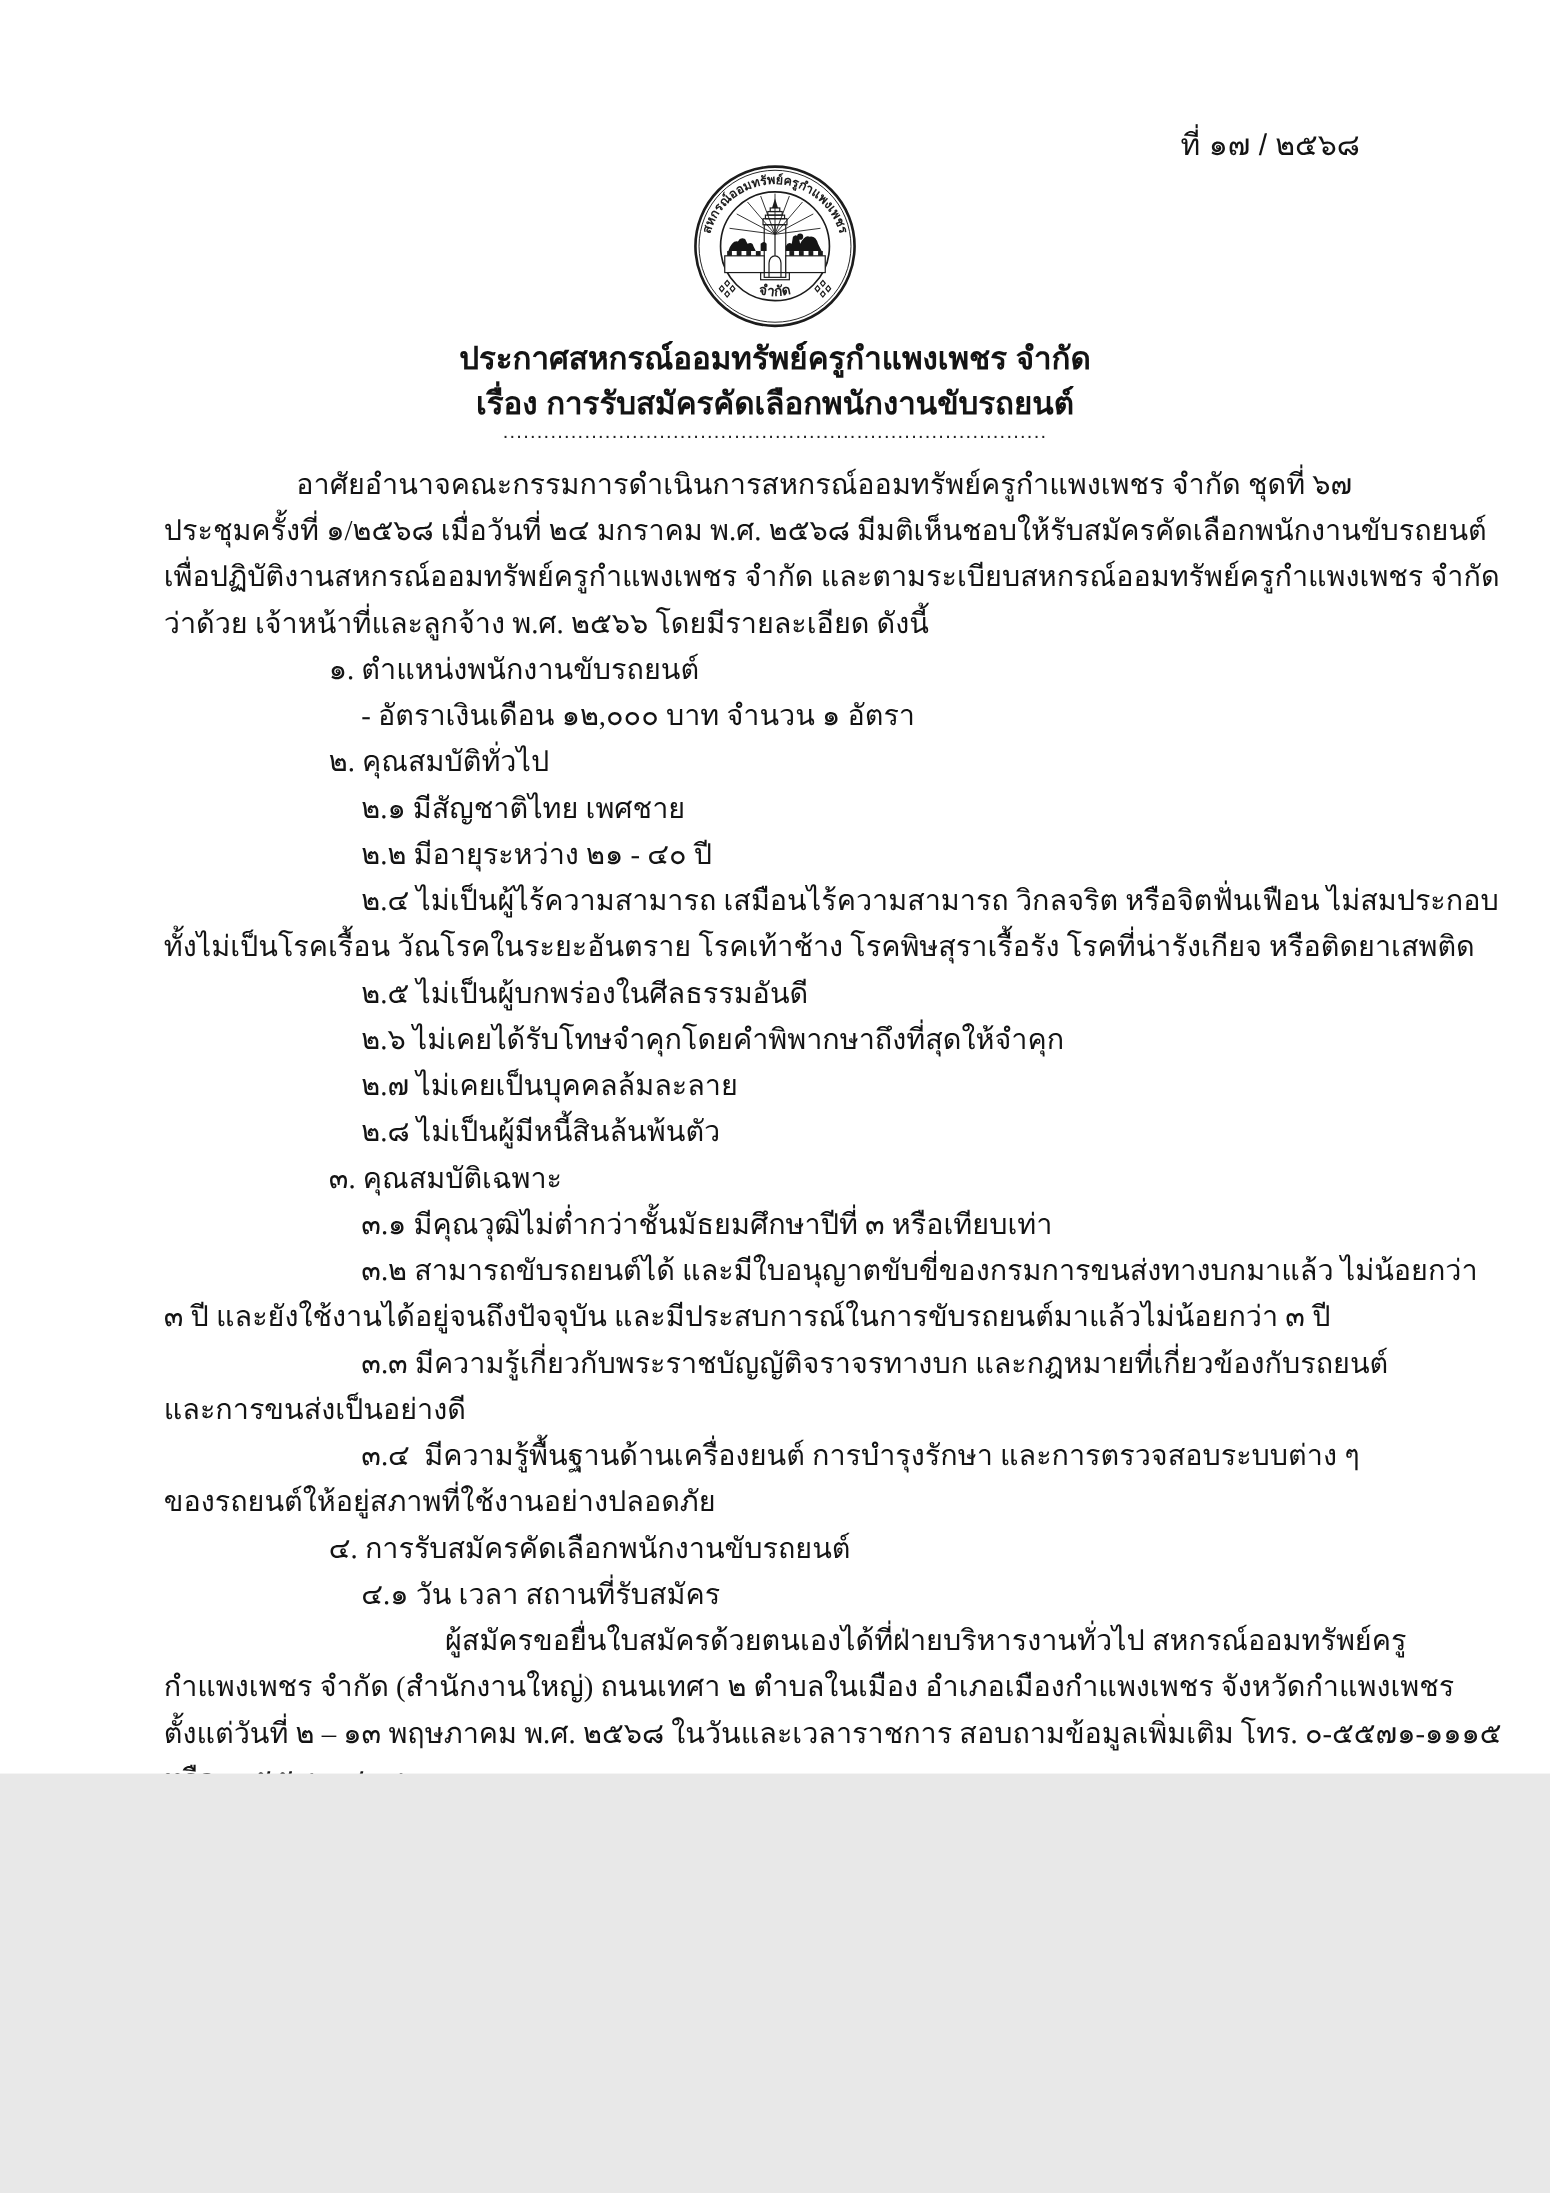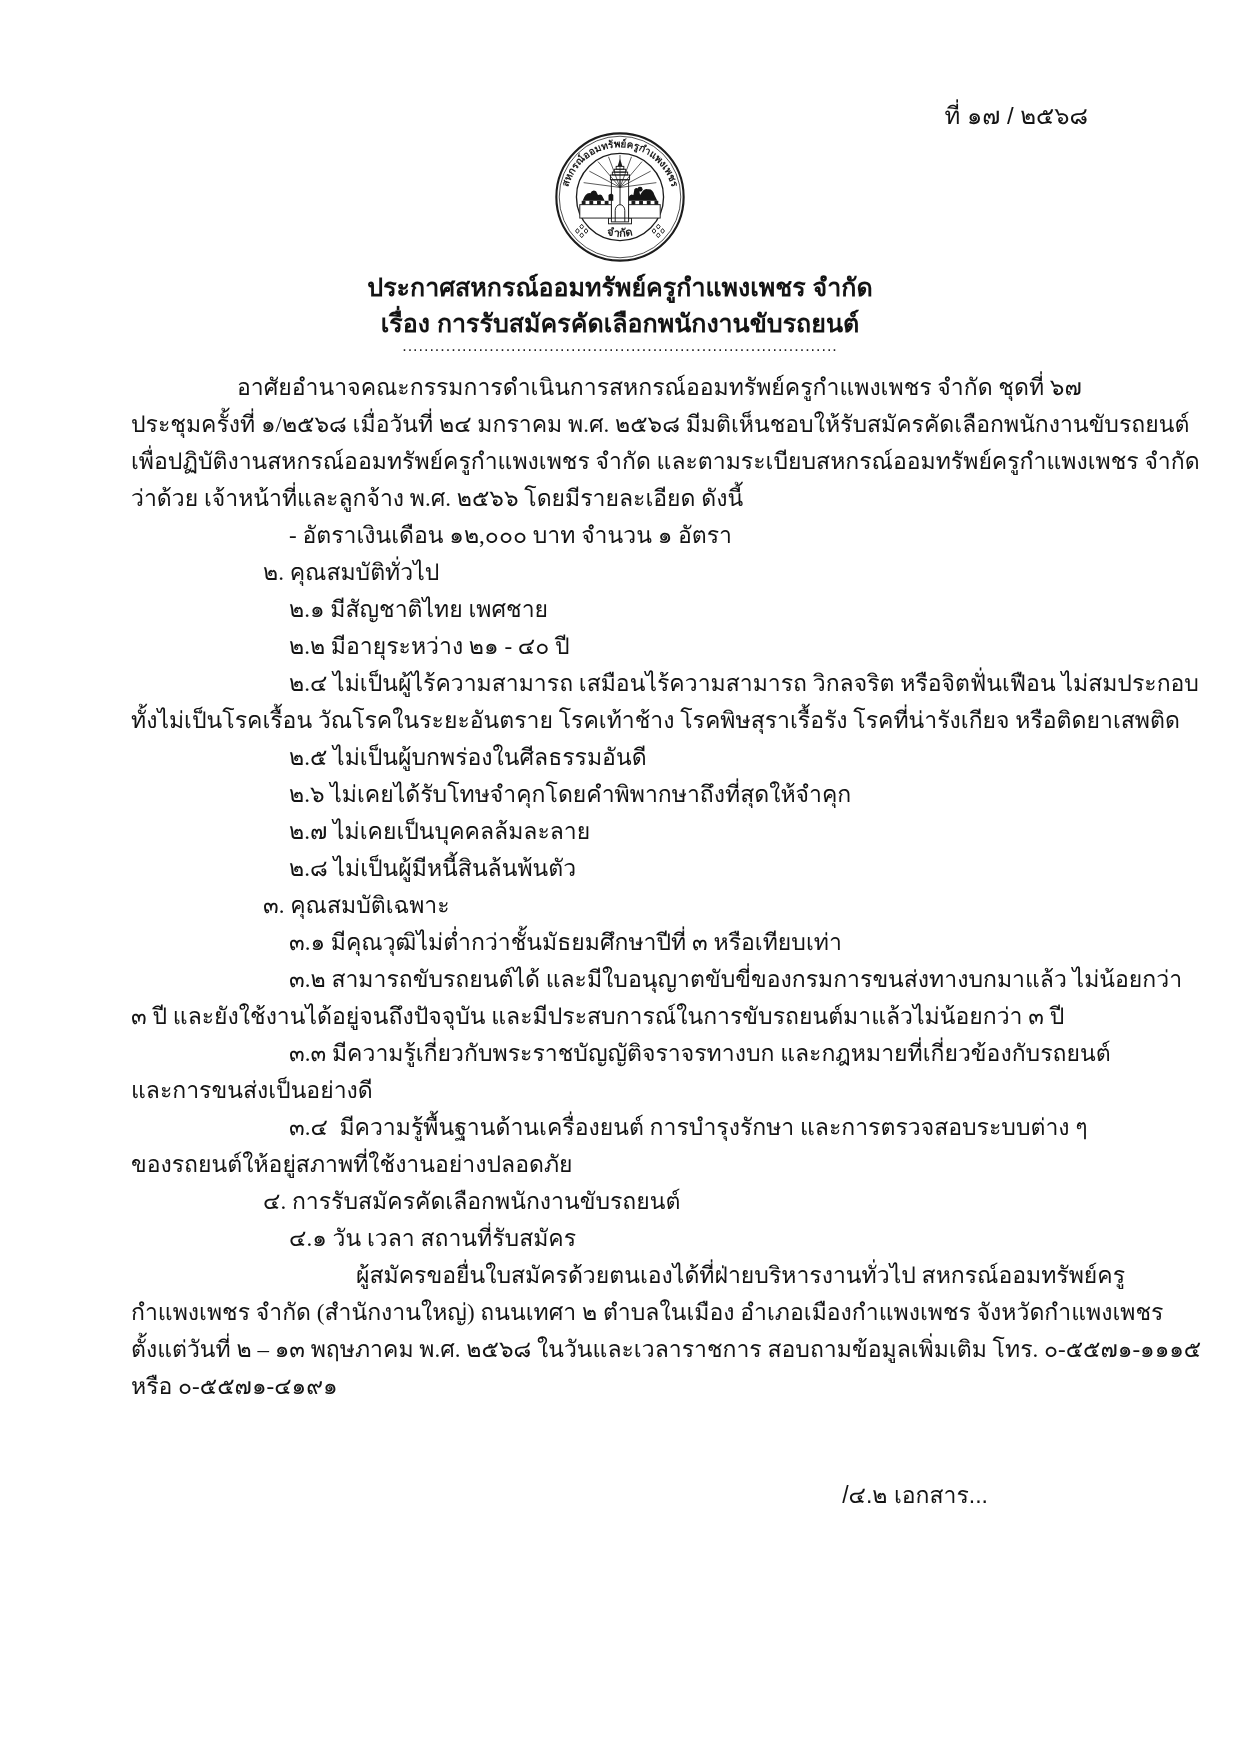--- a/index.html
+++ b/index.html
@@ -1,19 +1,19 @@
 <!DOCTYPE html>
 <html><head>
 <meta charset="utf-8">
 <style>
   html, body { margin: 0; padding: 0; background: #e8e8e8; }
   .page {
     position: relative;
     width: 1240px;
-    height: 1754px;
+    height: 1419px;
     margin: 0 auto;
     background: #ffffff;
     font-family: "Liberation Sans", sans-serif;
     color: #141414;
     overflow: hidden;
   }
   .doc-number {
     position: absolute;
     top: 96px;
     right: 152px;
@@ -161,20 +161,21 @@
   <div class="title" id="title-line1">ประกาศสหกรณ์ออมทรัพย์ครูกำแพงเพชร จำกัด</div>
 
   <div class="dots">................................................................................</div>
 
   <div class="body-lines">
 
   <div class="line para">อาศัยอำนาจคณะกรรมการดำเนินการสหกรณ์ออมทรัพย์ครูกำแพงเพชร จำกัด ชุดที่ ๖๗</div>
       <div class="line flush">ประชุมครั้งที่ ๑/๒๕๖๘ เมื่อวันที่ ๒๔ มกราคม พ.ศ. ๒๕๖๘ มีมติเห็นชอบให้รับสมัครคัดเลือกพนักงานขับรถยนต์</div>
       <div class="line flush">เพื่อปฏิบัติงานสหกรณ์ออมทรัพย์ครูกำแพงเพชร จำกัด และตามระเบียบสหกรณ์ออมทรัพย์ครูกำแพงเพชร จำกัด</div>
       <div class="line flush">ว่าด้วย เจ้าหน้าที่และลูกจ้าง พ.ศ. ๒๕๖๖ โดยมีรายละเอียด ดังนี้</div>
+      <div class="line l1">๑. ตำแหน่งพนักงานขับรถยนต์</div>
       <div class="line l2">- อัตราเงินเดือน ๑๒,๐๐๐ บาท จำนวน ๑ อัตรา</div>
       <div class="line l1">๒. คุณสมบัติทั่วไป</div>
       <div class="line l2">๒.๑ มีสัญชาติไทย เพศชาย</div>
       <div class="line l2">๒.๒ มีอายุระหว่าง ๒๑ - ๔๐ ปี</div>
       <div class="line l2">๒.๔ ไม่เป็นผู้ไร้ความสามารถ เสมือนไร้ความสามารถ วิกลจริต หรือจิตฟั่นเฟือน ไม่สมประกอบ</div>
       <div class="line flush">ทั้งไม่เป็นโรคเรื้อน วัณโรคในระยะอันตราย โรคเท้าช้าง โรคพิษสุราเรื้อรัง โรคที่น่ารังเกียจ หรือติดยาเสพติด</div>
       <div class="line l2">๒.๕ ไม่เป็นผู้บกพร่องในศีลธรรมอันดี</div>
       <div class="line l2">๒.๖ ไม่เคยได้รับโทษจำคุกโดยคำพิพากษาถึงที่สุดให้จำคุก</div>
       <div class="line l2">๒.๗ ไม่เคยเป็นบุคคลล้มละลาย</div>
       <div class="line l2">๒.๘ ไม่เป็นผู้มีหนี้สินล้นพ้นตัว</div>

